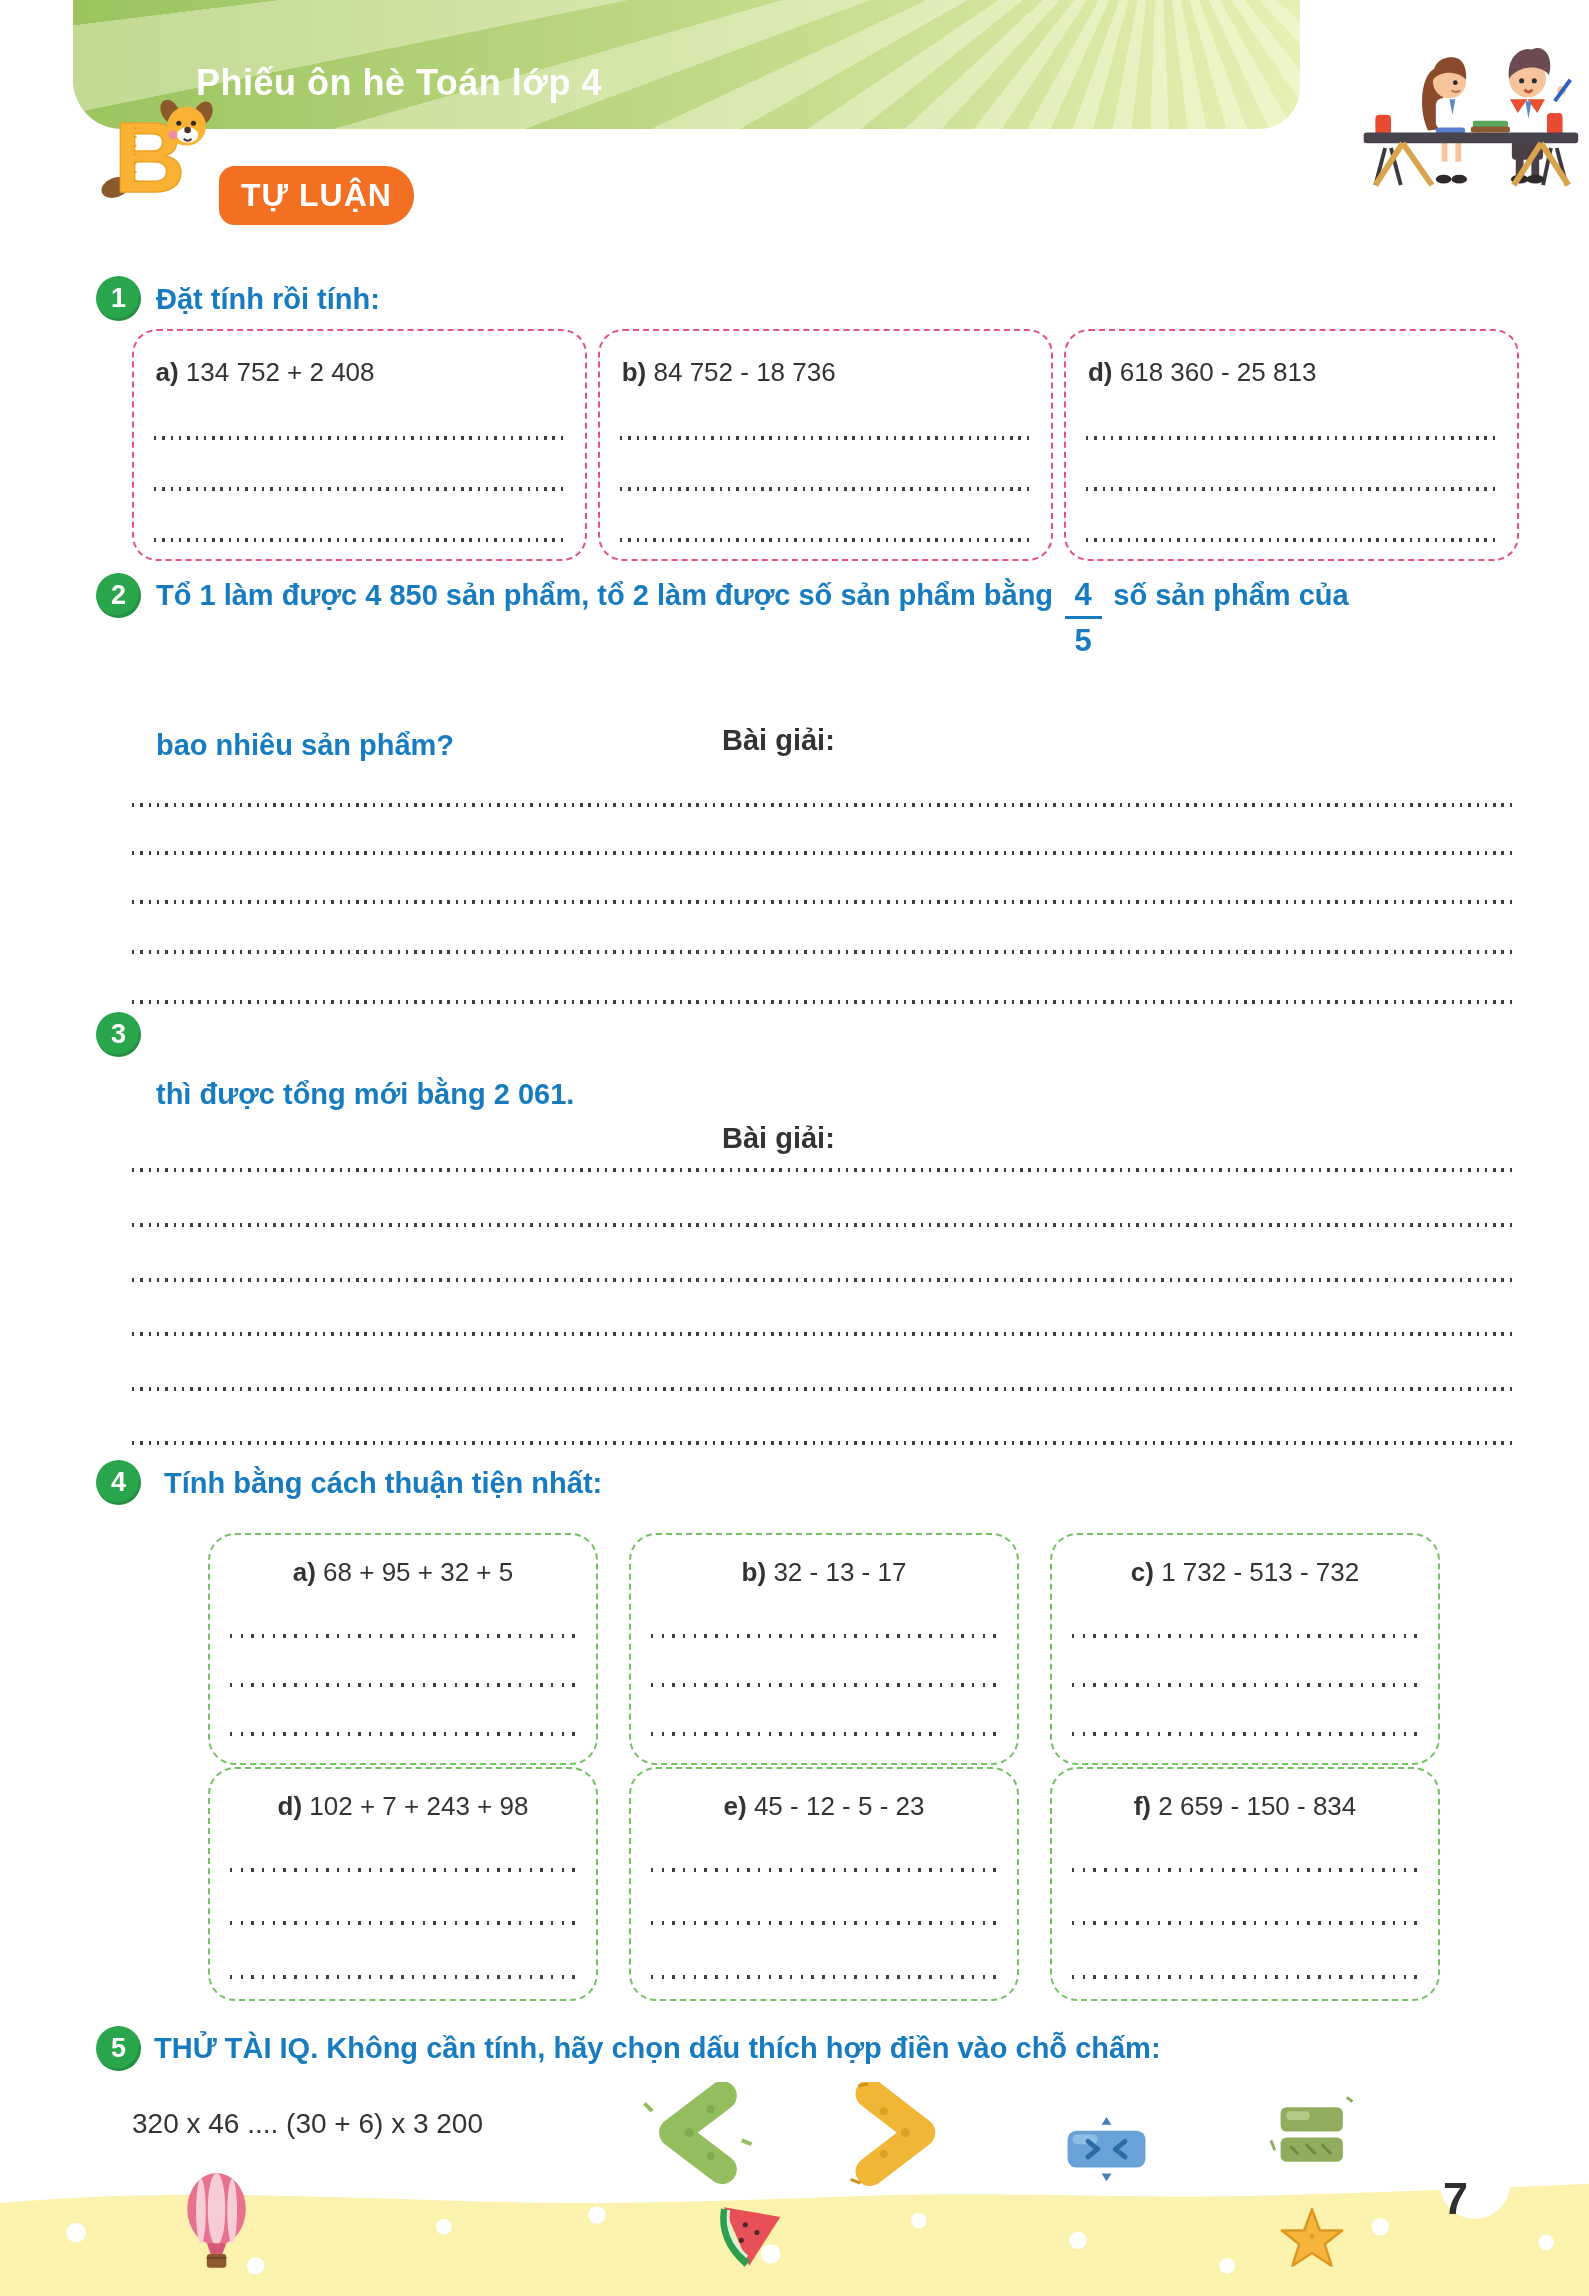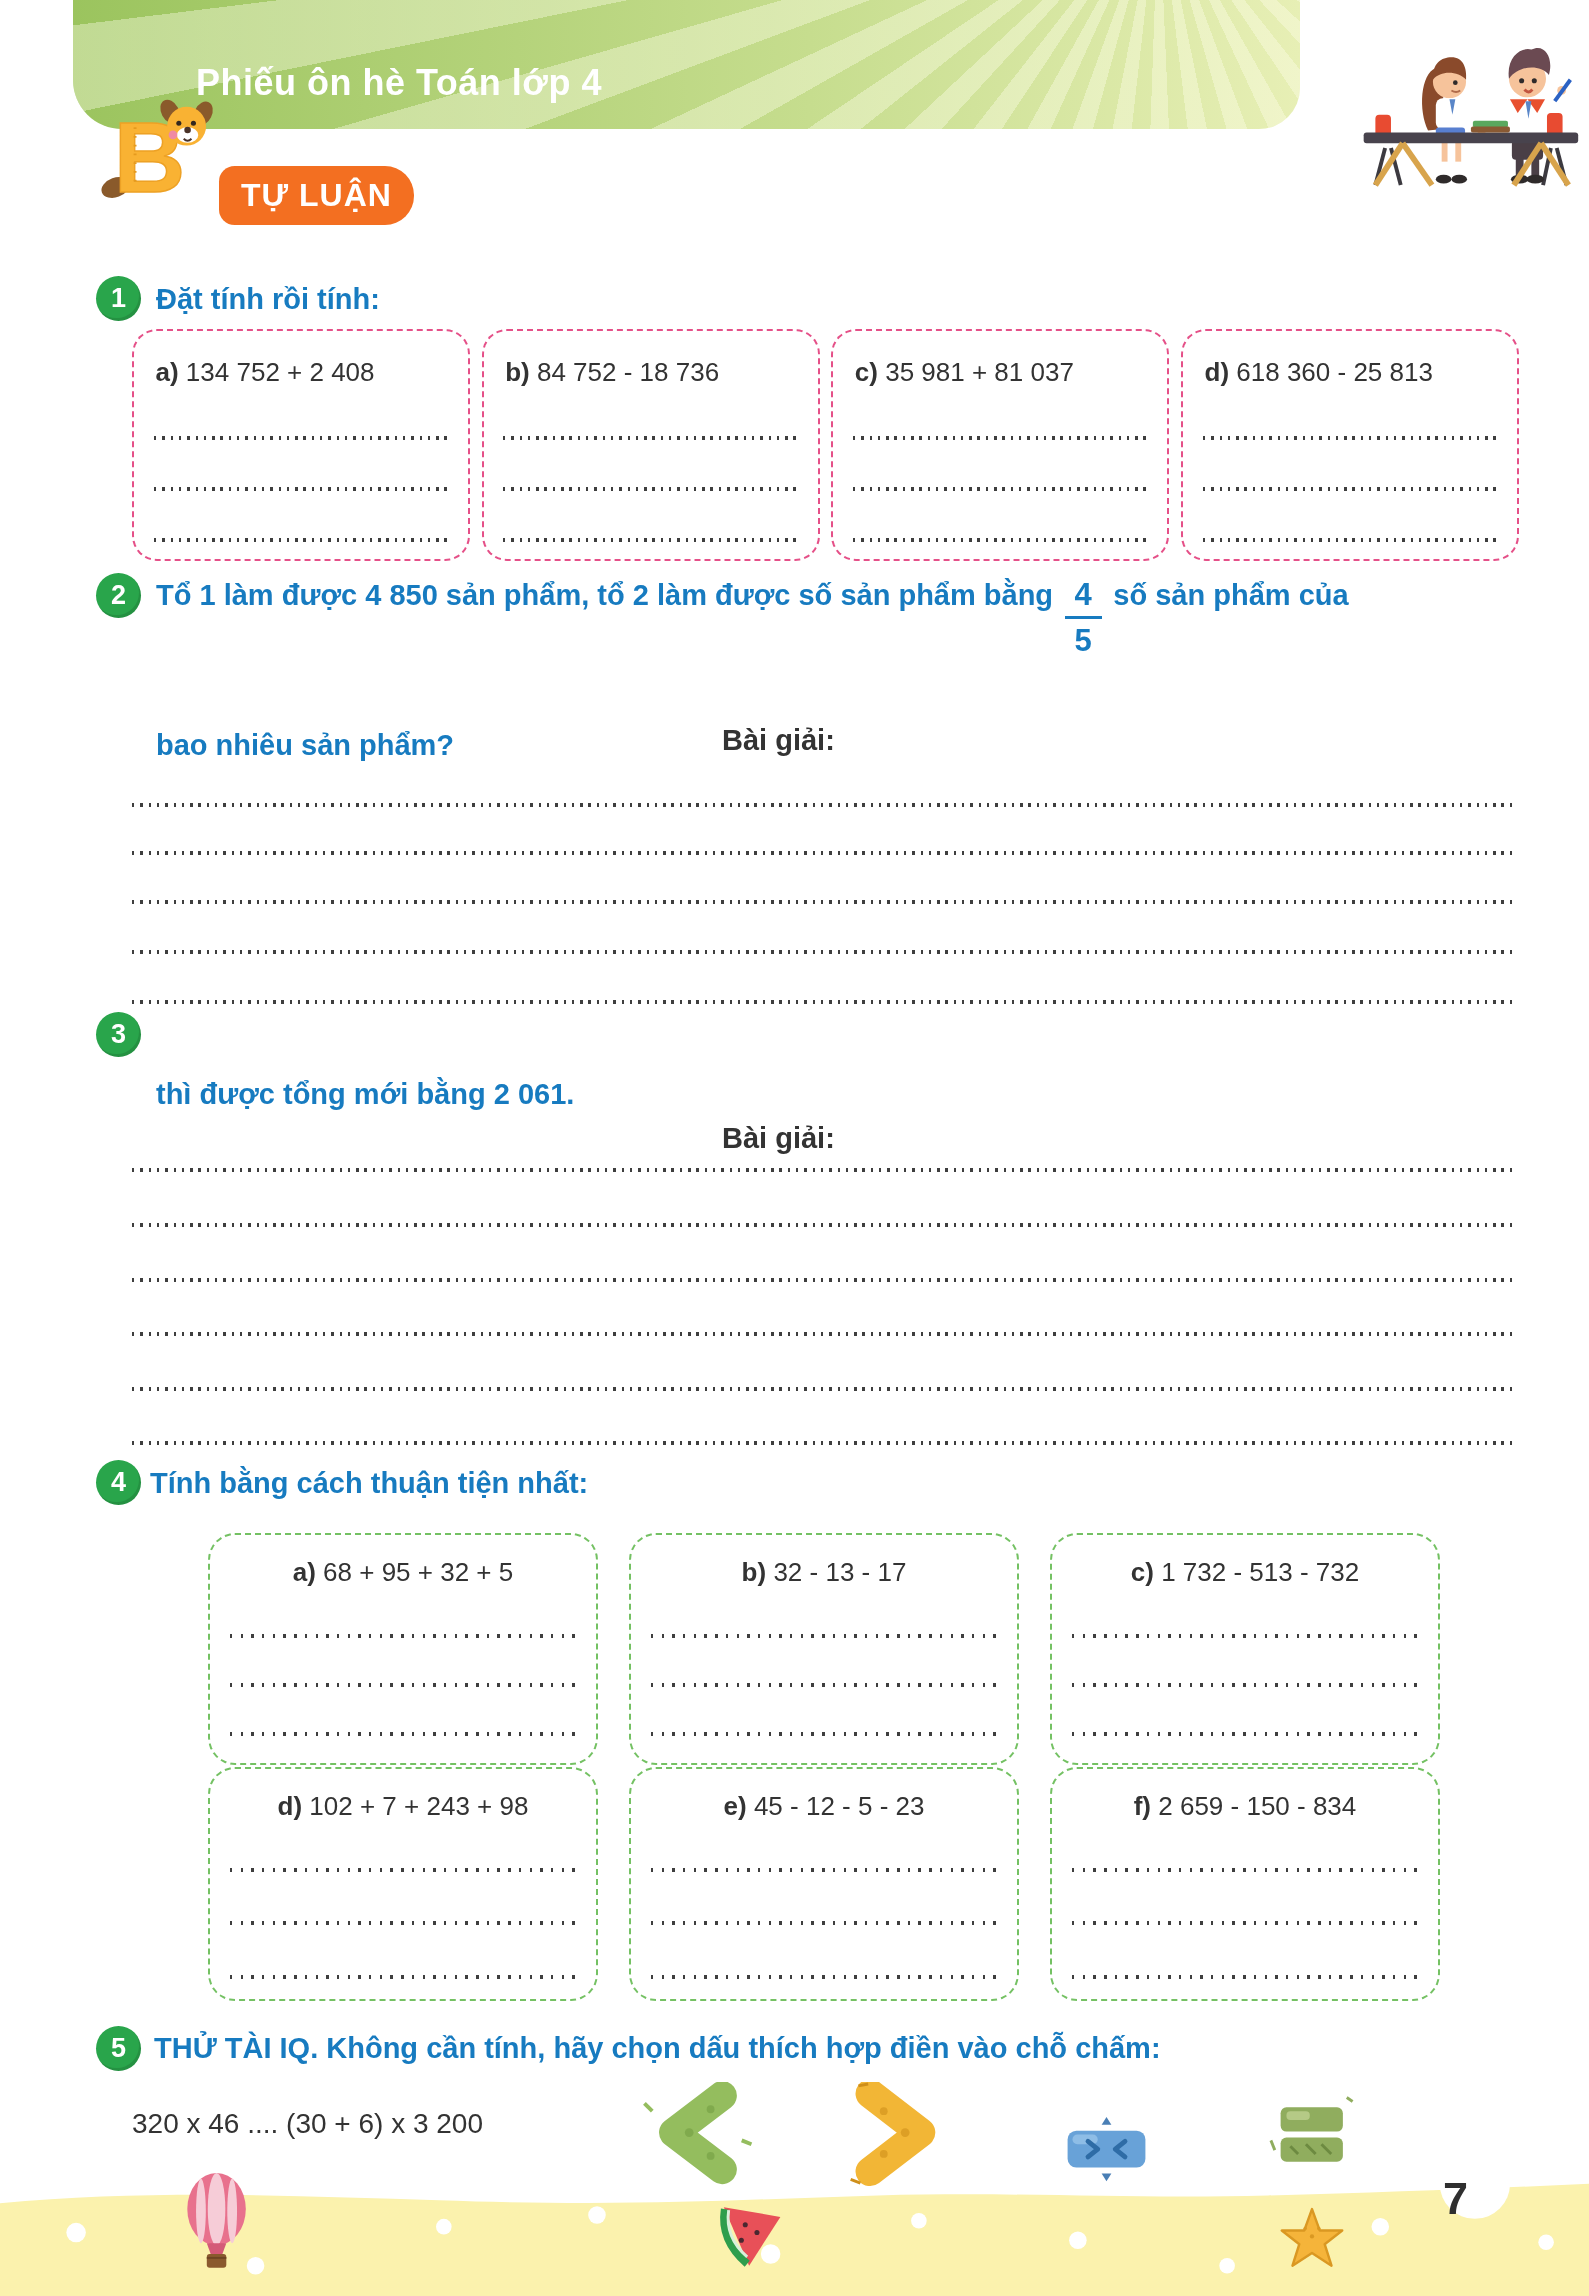--- a/index.html
+++ b/index.html
@@ -163,26 +163,20 @@
       <div class="dots" style="left:19.5px;right:19.5px;top:156px"></div>
       <div class="dots" style="left:19.5px;right:19.5px;top:207px"></div>
     </div>
     <div class="pinkbox">
       <div class="expr"><b>b)</b> <span>84 752 - 18 736</span></div>
       <div class="dots" style="left:19.5px;right:19.5px;top:105px"></div>
       <div class="dots" style="left:19.5px;right:19.5px;top:156px"></div>
       <div class="dots" style="left:19.5px;right:19.5px;top:207px"></div>
     </div>
     <div class="pinkbox">
-      <div class="expr"><b>c)</b> <span>35 981 + 81 037</span></div>
-      <div class="dots" style="left:19.5px;right:19.5px;top:105px"></div>
-      <div class="dots" style="left:19.5px;right:19.5px;top:156px"></div>
-      <div class="dots" style="left:19.5px;right:19.5px;top:207px"></div>
-    </div>
-    <div class="pinkbox">
       <div class="expr"><b>d)</b> <span>618 360 - 25 813</span></div>
       <div class="dots" style="left:19.5px;right:19.5px;top:105px"></div>
       <div class="dots" style="left:19.5px;right:19.5px;top:156px"></div>
       <div class="dots" style="left:19.5px;right:19.5px;top:207px"></div>
     </div>
   </div>
 
   <div class="badge" style="top:573px">2</div>
   <div class="bluetext" style="left:156px; top:577px; width:1365px">
     <span>Tổ 1 làm được 4 850 sản phẩm, tổ 2 làm được số sản phẩm bằng</span><span class="frac">
@@ -202,21 +196,21 @@
   <div class="bluetext" style="left:156px; top:1076px">thì được tổng mới bằng 2 061.</div>
   <div class="darklabel" style="left:722px; top:1122px">Bài giải:</div>
   <div class="dots" style="left:132px; right:73px; top:1168px"></div>
   <div class="dots" style="left:132px; right:73px; top:1223px"></div>
   <div class="dots" style="left:132px; right:73px; top:1278px"></div>
   <div class="dots" style="left:132px; right:73px; top:1332px"></div>
   <div class="dots" style="left:132px; right:73px; top:1387px"></div>
   <div class="dots" style="left:132px; right:73px; top:1441px"></div>
 
   <div class="badge" style="top:1460px">4</div>
-  <div class="bluetitle" style="left:150px; top:1467px">Tính bằng cách thuận tiện nhất:</div>
+  <div class="bluetitle" style="left:164px; top:1467px">Tính bằng cách thuận tiện nhất:</div>
 
   <div class="ex4row" style="top:1533px; height:232px">
     <div class="greenbox">
       <div class="gexpr"><b>a)</b> <span>68 + 95 + 32 + 5</span></div>
       <div class="dots sparse" style="left:19.5px;right:19.5px;top:99px"></div>
       <div class="dots sparse" style="left:19.5px;right:19.5px;top:148px"></div>
       <div class="dots sparse" style="left:19.5px;right:19.5px;top:197px"></div>
     </div>
     <div class="greenbox">
       <div class="gexpr"><b>b)</b> <span>32 - 13 - 17</span></div>

